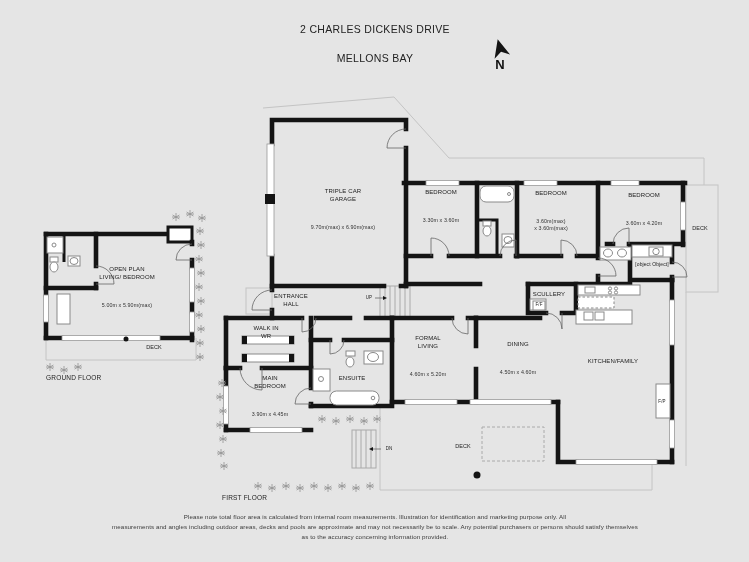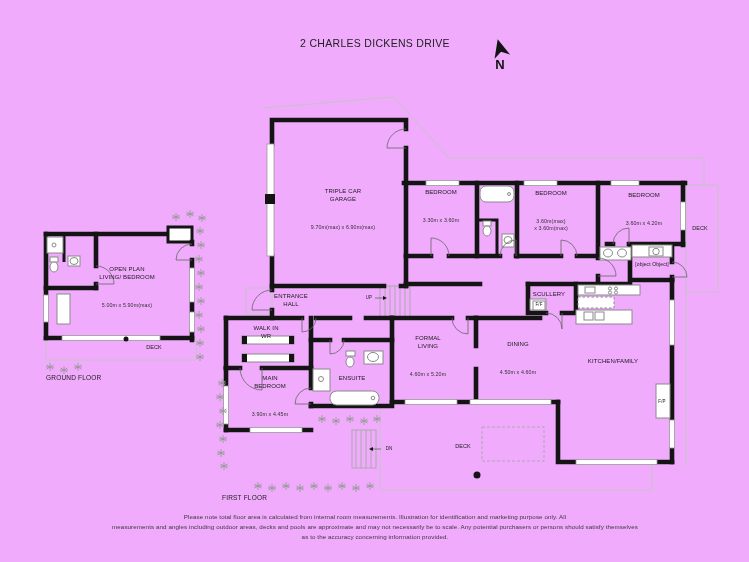--- a/index.html
+++ b/index.html
@@ -1,16 +1,16 @@
 <!DOCTYPE html>
 <html><head>
 <meta charset="utf-8">
 <style>
   html,body{margin:0;padding:0;background:#fff;}
-  .page{position:relative;width:749px;height:562px;background:#f0abfc;overflow:hidden;
+  .page{position:relative;width:749px;height:562px;background:#e5e5e5;overflow:hidden;
         font-family:"Liberation Sans",sans-serif;color:#1a1a1a;}
   .plan-svg{position:absolute;left:0;top:0;}
   .lbl{position:absolute;transform:translate(-50%,-50%);text-align:center;
        white-space:pre-line;line-height:1.3;letter-spacing:.1px;}
   .addr{font-size:10.5px;line-height:14.5px;letter-spacing:.3px;color:#222;}
   .north-n{font-size:13px;font-weight:bold;color:#111;}
   .room-name{font-size:6px;color:#1a1a1a;}
   .room-dims{font-size:5.3px;color:#333;}
   .deck-lbl{font-size:5.5px;color:#222;}
   .tiny-lbl{font-size:4.5px;color:#222;}
@@ -235,20 +235,21 @@
         <use href="#plant" x="309" y="481" width="10" height="10"></use>
         <use href="#plant" x="323" y="483" width="10" height="10"></use>
       <use href="#plant" x="337" y="481" width="10" height="10"></use>
         <use href="#plant" x="351" y="483" width="10" height="10"></use>
         <use href="#plant" x="365" y="481" width="10" height="10"></use>
     </g>
   </svg>
 
   <div class="lbl addr" style="left:375px;top:43px">
     <div>2 CHARLES DICKENS DRIVE</div>
+    <div>MELLONS BAY</div>
   </div>
   <div class="lbl north-n" style="left:500px;top:65px">N</div>
 
   <div class="lbl" style="left:343px;top:209px">
     <div class="room-name">TRIPLE CAR
 GARAGE</div>
     <div class="room-dims">9.70m(max) x 6.90m(max)</div>
   </div>
   <div class="lbl" style="left:441px;top:207px">
     <div class="room-name">BEDROOM</div>

